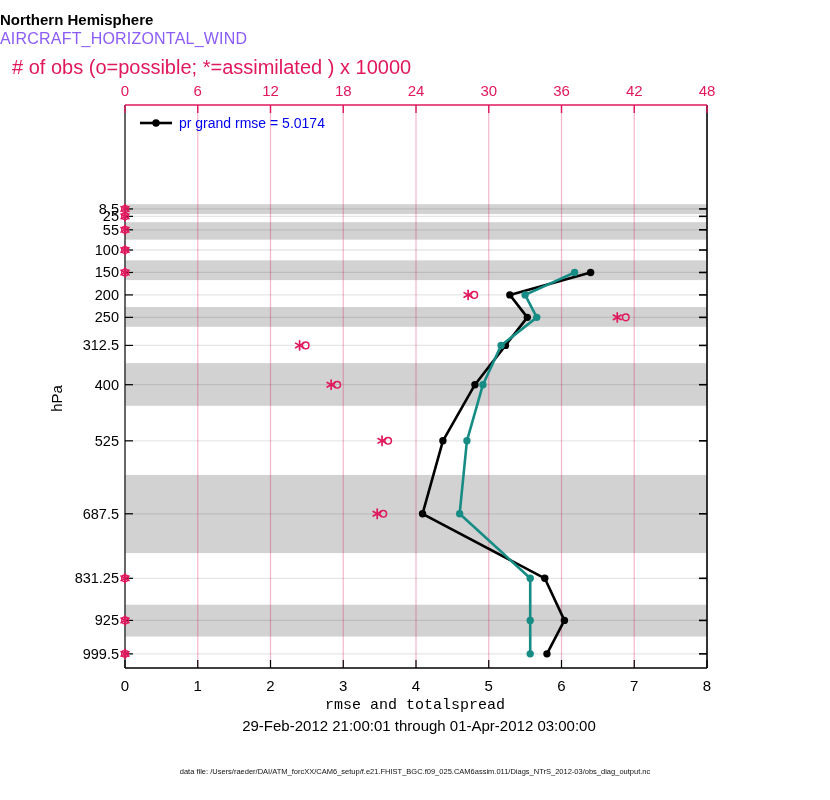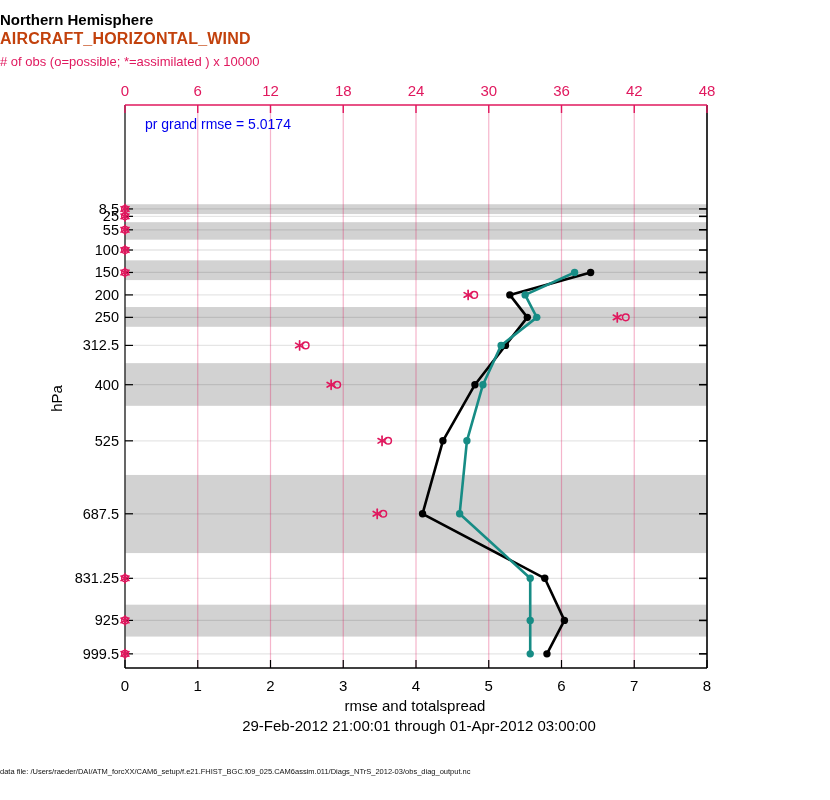--- a/index.html
+++ b/index.html
@@ -1,29 +1,29 @@
 <!DOCTYPE html>
 <html><head>
 <meta charset="utf-8">
 <style>
   html,body{margin:0;padding:0;background:#ffffff;}
   body{width:830px;height:800px;position:relative;font-family:"Liberation Sans",sans-serif;-webkit-font-smoothing:antialiased;}
   .abs{position:absolute;}
   .titles{left:0;top:0;width:830px;}
   .t1{font-size:15px;font-weight:bold;color:#000;margin-top:10px;line-height:19px;}
-  .t2{font-size:16px;font-weight:bold;color:#c2410c;line-height:20px;letter-spacing:.2px;}
-  .t3{font-size:13px;line-height:19px;margin-top:3px;}
+  .t2{font-size:16px;font-weight:normal;color:#8b5cf6;line-height:20px;letter-spacing:.2px;}
+  .t3{font-size:20px;line-height:19px;margin-top:9px;padding-left:12px;}
   #plot-svg{left:0;top:0;}
   .legend{left:139px;top:114px;}
-  .legend-row{display:flex;align-items:center;height:18px;flex-direction:column;}
+  .legend-row{display:flex;align-items:center;height:18px;}
   .legend-label{font-size:14px;margin-left:6px;}
   .ylab{left:36px;top:390px;transform:rotate(-90deg);transform-origin:center;font-size:15px;color:#000;width:40px;text-align:center;}
-  .xlab{left:0;top:697px;width:830px;text-align:center;font-size:15px;color:#000;}
+  .xlab{left:0;top:697px;width:830px;text-align:center;font-size:15px;color:#000;font-family:Liberation Mono, monospace;}
   .datelab{left:4px;top:717px;width:830px;text-align:center;font-size:15px;color:#000;}
-  .filelab{left:0;top:767px;width:830px;text-align:left;font-size:7.5px;color:#111;}
+  .filelab{left:0;top:767px;width:830px;text-align:center;font-size:7.5px;color:#111;}
 </style>
 </head>
 <body>
 
 <div class="abs titles">
   <div class="t1">Northern Hemisphere</div>
   <div class="t2">AIRCRAFT_HORIZONTAL_WIND</div>
   <div class="t3" id="obs-title" style="color: rgb(224, 24, 94);"># of obs (o=possible; *=assimilated ) x 10000</div>
 </div>
 

